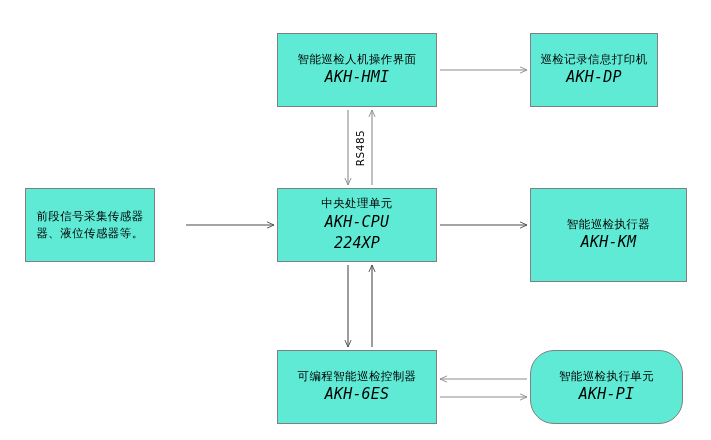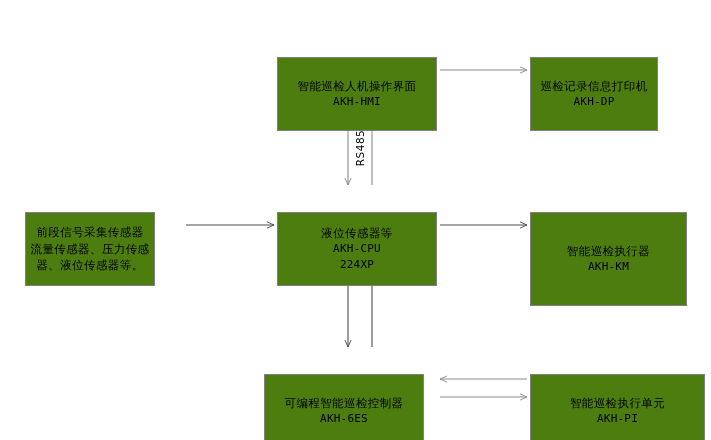--- a/index.html
+++ b/index.html
@@ -16,52 +16,52 @@
     width: 711px;
     height: 440px;
     background: #ffffff;
     overflow: hidden;
   }
 
   
   .node {
     position: absolute;
     box-sizing: border-box;
-    background: #4d7c0f;
+    background: #5eead4;
     border: 1px solid #808080;
     display: flex;
     flex-direction: column;
     align-items: center;
     justify-content: center;
     text-align: right;
     color: #000000;
     line-height: 1.45;
-    margin-top: 24px;
   }
   .node .cn {
     font-family: "DejaVu Sans", "Liberation Sans", sans-serif;
     font-size: 11.5px;
     letter-spacing: 0.4px;
     white-space: nowrap;
   }
   .node .code {
     font-family: "DejaVu Sans Mono", "Liberation Mono", monospace;
-    font-size: 11px;
+    font-size: 15px;
     letter-spacing: 0.2px;
     white-space: nowrap;
+    font-style: italic;
   }
 
   
   #node-sensor { left: 25px;  top: 188px; width: 130px; height: 74px; }
   #node-hmi    { left: 277px; top: 33px;  width: 160px; height: 74px; }
   #node-cpu    { left: 277px; top: 188px; width: 160px; height: 74px; }
-  #node-plc    { left: 264px; top: 350px; width: 160px; height: 74px; }
+  #node-plc    { left: 277px; top: 350px; width: 160px; height: 74px; }
   #node-dp     { left: 530px; top: 33px;  width: 128px; height: 74px; }
   #node-km     { left: 530px; top: 188px; width: 157px; height: 94px; }
-  #node-pi     { left: 530px; top: 350px; width: 175px; height: 74px; }
+  #node-pi     { left: 530px; top: 350px; width: 153px; height: 74px; border-radius: 24px; }
 
   
   #wires {
     position: absolute;
     left: 0; top: 0;
     width: 711px;
     height: 440px;
     pointer-events: none;
   }
   #wires line { stroke-width: 1.1; }
@@ -117,36 +117,35 @@
 
     <line class="wire-lite" x1="527" y1="379" x2="440" y2="379" marker-end="url(#arw-lite)"></line>
 
     <line class="wire-lite" x1="440" y1="397" x2="527" y2="397" marker-end="url(#arw-lite)"></line>
   </svg>
 
   <div class="edge-label" id="label-rs485">RS485</div>
 
   <div class="node" id="node-sensor">
     <span class="cn">前段信号采集传感器</span>
-    <span class="cn">流量传感器、压力传感</span>
     <span class="cn">器、液位传感器等。</span>
   </div>
 
   <div class="node" id="node-hmi">
     <span class="cn">智能巡检人机操作界面</span>
     <span class="code">AKH-HMI</span>
   </div>
 
   <div class="node" id="node-dp">
     <span class="cn">巡检记录信息打印机</span>
     <span class="code">AKH-DP</span>
   </div>
 
   <div class="node" id="node-cpu">
-    <span class="cn">液位传感器等</span>
+    <span class="cn">中央处理单元</span>
     <span class="code">AKH-CPU</span>
     <span class="code">224XP</span>
   </div>
 
   <div class="node" id="node-km">
     <span class="cn">智能巡检执行器</span>
     <span class="code">AKH-KM</span>
   </div>
 
   <div class="node" id="node-plc">

